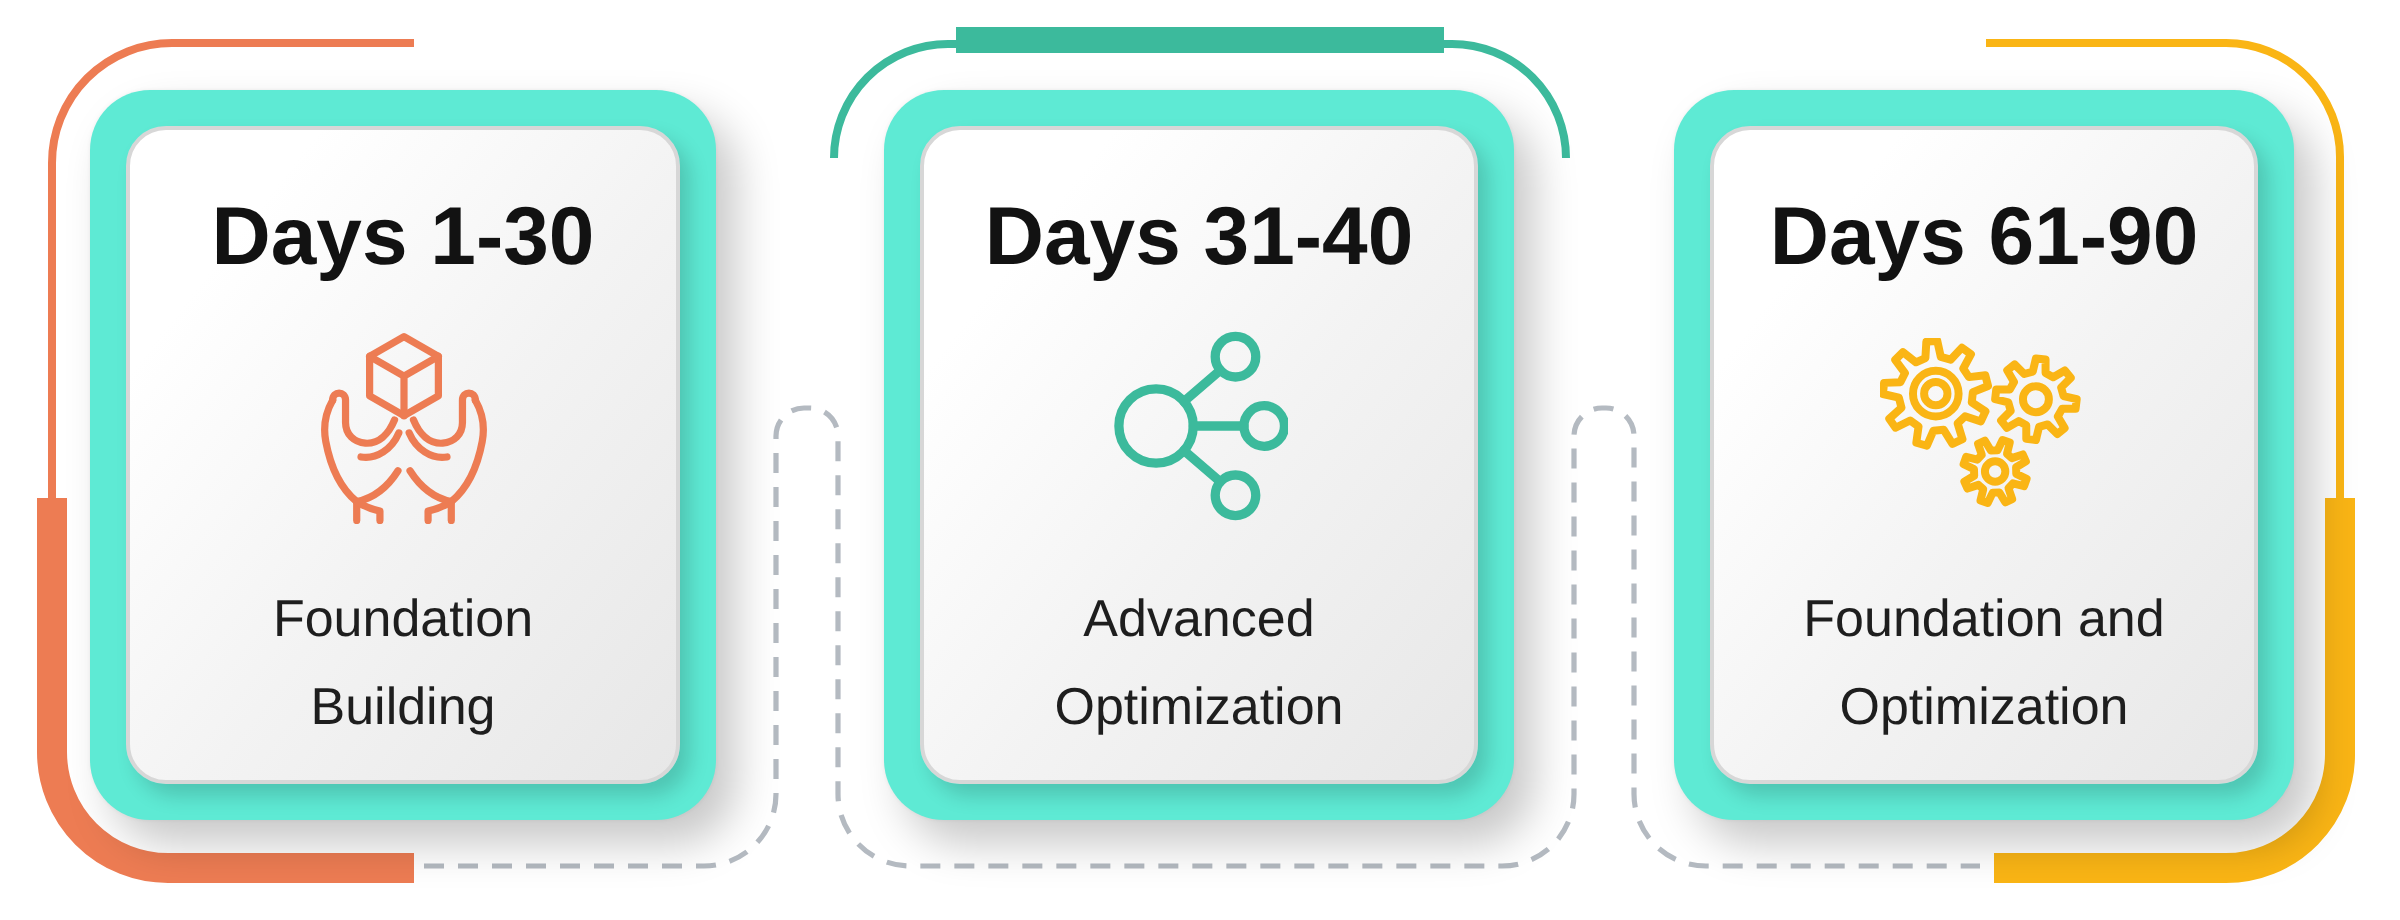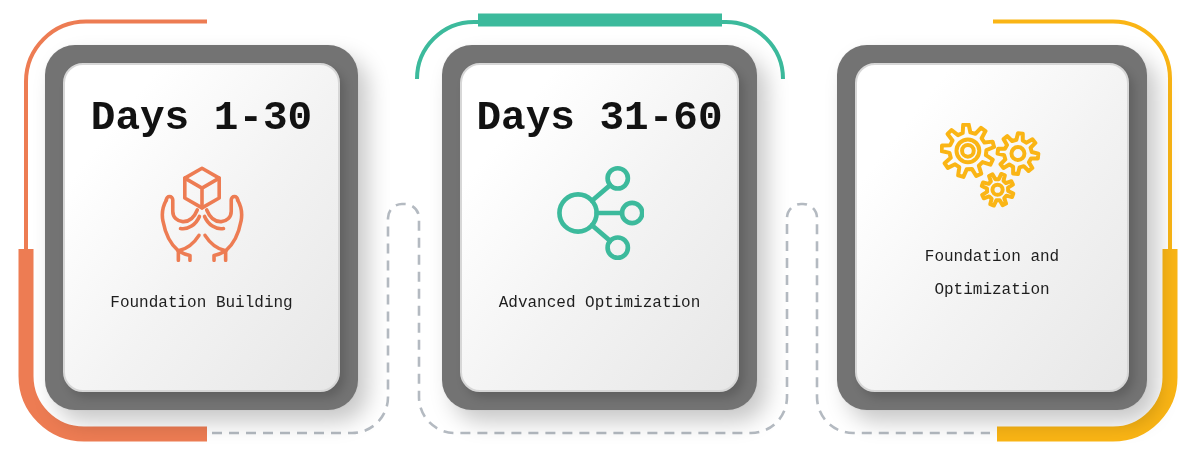--- a/index.html
+++ b/index.html
@@ -2,23 +2,22 @@
 <html style="--orange: #ED7C53; --teal: #3CBA9C; --yellow: #FAB515; --connector: #B4BAC1; --heading: #121212; --body: #1E1E1E; --accent-0: #ED7C53; --accent-1: #3CBA9C; --accent-2: #FAB515;"><head>
 <meta charset="utf-8">
 <style>
   html,body{margin:0;padding:0;background:#ffffff;}
   .stage{
     position:relative;width:1200px;height:460px;background:#ffffff;overflow:hidden;
     font-family:"Liberation Sans",sans-serif;
   }
   .deco{position:absolute;left:0;top:0;width:1200px;height:460px;z-index:0;pointer-events:none;}
   .card{
-    position:absolute;top:45px;height:365px;background:#737373;border-radius:30px;z-index:1;
+    position:absolute;top:45px;height:365px;background:#5eead4;border-radius:30px;z-index:1;
     box-shadow:10px 12px 22px rgba(0,0,0,.22), 0 0 2px rgba(0,0,0,.06);
-    font-family:Liberation Mono, monospace;
   }
   .card-0{left:45px;width:313px;}
   .card-1{left:442px;width:315px;}
   .card-2{left:837px;width:310px;}
   .panel{
     position:absolute;left:18px;top:18px;right:18px;bottom:18px;border-radius:20px;
     border:2px solid #d7d7d7;
     background:linear-gradient(128deg,#ffffff 18%,#f3f3f3 55%,#e7e7e7 100%);
     box-shadow:5px 6px 10px rgba(0,0,0,.16);
     text-align:center;box-sizing:border-box;padding-top:30px;
@@ -27,21 +26,21 @@
     margin:0;font-size:41px;line-height:46px;font-weight:700;color:var(--heading,#121212);
   }
   .icon{
     height:100px;margin-top:22px;margin-bottom:24px;
     display:flex;align-items:center;justify-content:center;
   }
   .card-0 .icon{color:var(--accent-0,#ED7C53);}
   .card-1 .icon{color:var(--accent-1,#3CBA9C);}
   .card-2 .icon{color:var(--accent-2,#FAB515);}
   .card-subtitle{
-    margin:11px auto;max-width:212px;font-size:16px;line-height:33px;color:var(--body,#1E1E1E);
+    margin:11px auto;max-width:212px;font-size:26px;line-height:44px;color:var(--body,#1E1E1E);
   }
 </style>
 </head>
 <body>
 
 <div class="stage">
 
   <svg class="deco" viewBox="0 0 1200 460" fill="none">
 
     <path d="M212,433 H352 A36,36 0 0 0 388,397 V218 A14,14 0 0 1 402,204 H405 A14,14 0 0 1 419,218 V397 A36,36 0 0 0 455,433 H751 A36,36 0 0 0 787,397 V218 A14,14 0 0 1 801,204 H803 A14,14 0 0 1 817,218 V397 A36,36 0 0 0 853,433 H990" style="stroke:var(--connector,#B4BAC1)" stroke-width="2.6" stroke-dasharray="10 7"></path>
@@ -72,38 +71,39 @@
           </g>
           <use href="#lhand" transform="translate(100,0) scale(-1,1)"></use>
         </svg>
       </div>
       <p class="card-subtitle">Foundation Building</p>
     </div>
   </div>
 
   <div class="card card-1">
     <div class="panel">
-      <h2 class="card-title">Days 31-60</h2>
+      <h2 class="card-title">Days 31-40</h2>
       <div class="icon">
         <svg width="88" height="98" viewBox="0 0 104 116" fill="none" stroke="currentColor" stroke-width="5.5" stroke-linecap="round">
           <circle cx="26" cy="58" r="22"></circle>
           <circle cx="73" cy="17" r="12"></circle>
           <circle cx="90" cy="58" r="12"></circle>
           <circle cx="73" cy="99" r="12"></circle>
           <path d="M42.5,43.5 L64,25"></path>
           <path d="M48,58 L78,58"></path>
           <path d="M42.5,72.5 L64,91"></path>
         </svg>
       </div>
       <p class="card-subtitle">Advanced Optimization</p>
     </div>
   </div>
 
   <div class="card card-2">
     <div class="panel">
+      <h2 class="card-title">Days 61-90</h2>
       <div class="icon">
         <svg width="104" height="89" viewBox="0 0 112 96" fill="none" stroke="currentColor" stroke-width="4.3" stroke-linecap="round" stroke-linejoin="round">
           <path d="M47.9 21.1L56.7 20.1L58.2 25.9L50.0 29.2L49.4 34.7L56.8 39.6L54.3 45.0L45.8 42.2L41.8 46.1L44.4 54.6L39.0 57.1L34.3 49.5L28.7 50.0L25.2 58.1L19.5 56.5L20.7 47.7L16.2 44.5L8.3 48.4L4.9 43.5L11.5 37.6L10.1 32.2L1.5 30.2L2.1 24.2L10.9 23.9L13.4 18.9L8.1 11.8L12.3 7.6L19.3 13.1L24.4 10.8L24.9 2.0L30.8 1.5L32.7 10.2L38.0 11.7L44.1 5.2L49.0 8.7L44.8 16.5Z"></path>
           <circle cx="30" cy="30" r="12.3"></circle>
           <circle cx="30" cy="30" r="6.3"></circle>
           <path d="M98.9 31.3L106.0 33.0L105.4 38.2L98.1 38.2L95.8 42.3L99.5 48.6L95.5 51.8L90.3 46.6L85.7 47.9L84.0 55.0L78.8 54.4L78.8 47.1L74.7 44.8L68.4 48.5L65.2 44.5L70.4 39.3L69.1 34.7L62.0 33.0L62.6 27.8L69.9 27.8L72.2 23.7L68.5 17.4L72.5 14.2L77.7 19.4L82.3 18.1L84.0 11.0L89.2 11.6L89.2 18.9L93.3 21.2L99.6 17.5L102.8 21.5L97.6 26.7Z"></path>
           <circle cx="84" cy="33" r="7"></circle>
           <path d="M73.4 73.3L79.0 76.0L77.6 79.9L71.6 78.4L69.2 81.0L71.2 86.9L67.5 88.6L64.3 83.3L60.7 83.4L58.0 89.0L54.1 87.6L55.6 81.6L53.0 79.2L47.1 81.2L45.4 77.5L50.7 74.3L50.6 70.7L45.0 68.0L46.4 64.1L52.4 65.6L54.8 63.0L52.8 57.1L56.5 55.4L59.7 60.7L63.3 60.6L66.0 55.0L69.9 56.4L68.4 62.4L71.0 64.8L76.9 62.8L78.6 66.5L73.3 69.7Z"></path>
           <circle cx="62" cy="72" r="5.5"></circle>
         </svg>

